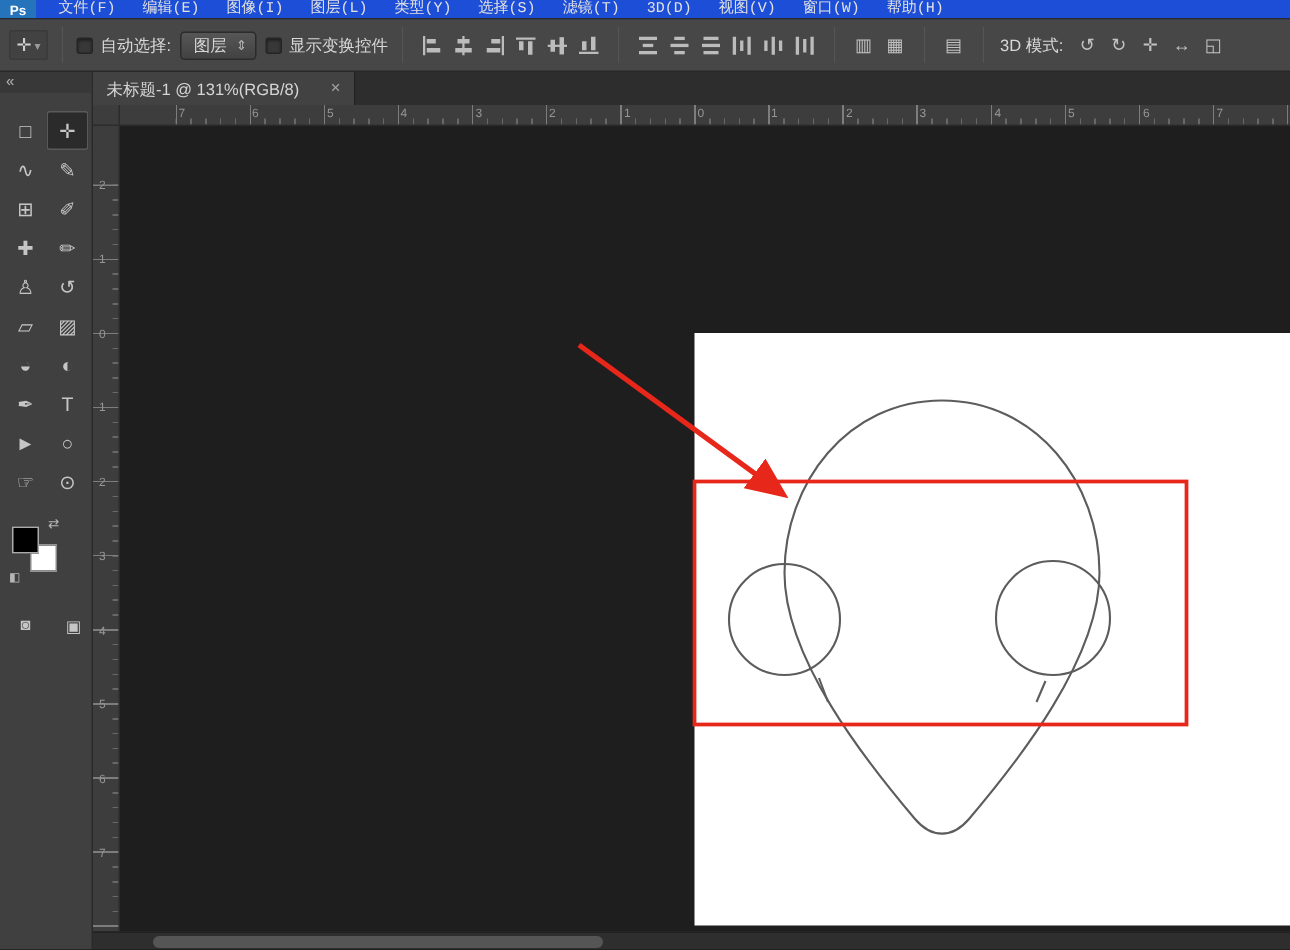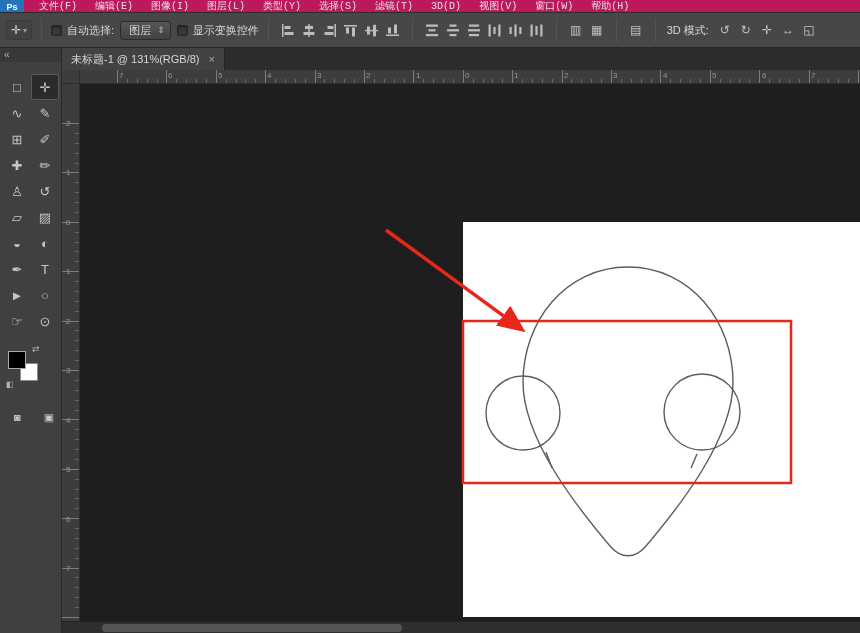--- a/index.html
+++ b/index.html
@@ -1,21 +1,21 @@
 <!DOCTYPE html>
 <html><head>
 <meta charset="utf-8">
 <style>
   * { margin:0; padding:0; box-sizing:border-box; }
   html,body { width:860px; height:633px; overflow:hidden; background:#1e1e1e;
     font-family:"Liberation Sans", sans-serif; -webkit-font-smoothing:antialiased; }
   .app { position:relative; width:860px; height:633px; background:#1e1e1e; }
 
   
-  .menubar { position:absolute; left:0; top:0; width:860px; height:13px; background:#be185d;
+  .menubar { position:absolute; left:0; top:0; width:860px; height:13px; background:#1d4ed8;
     display:flex; align-items:flex-start; border-bottom:1px solid #2c2c2c; overflow:hidden; }
   .ps-logo { width:24px; height:13px; background:#2573bb; color:#fff; font-size:9px; font-weight:bold;
     display:flex; align-items:center; justify-content:center; margin-right:6px; }
   .menu-item { color:#e2e2e2; font-size:10px; padding:0 9px; line-height:13px; white-space:nowrap;font-family:Liberation Mono, monospace; }
 
   
   .optionsbar { position:absolute; left:0; top:13px; width:860px; height:35px; background:#474747;
     border-bottom:1px solid #282828; display:flex; align-items:center; padding:0 6px; gap:6px; color:#d6d6d6; }
   .tool-preset { display:flex; align-items:center; gap:2px; padding:2px 4px; border:1px solid #3a3a3a;
     border-radius:2px; background:#424242; }
@@ -50,21 +50,21 @@
   .fg { position:absolute; left:2px; top:7px; width:18px; height:18px; background:#000; border:1px solid #ababab; z-index:2; }
   .bg { position:absolute; left:14px; top:19px; width:18px; height:18px; background:#fff; border:1px solid #8a8a8a; z-index:1; }
   .mini { position:absolute; left:0; top:36px; font-size:8px; color:#b5b5b5; }
   .tools-bottom { display:flex; gap:12px; padding-left:7px; margin-top:16px; }
   .tools-bottom .tool { width:20px; height:18px; font-size:11px; }
 
   
   .rightarea { flex:1; display:flex; flex-direction:column; min-width:0; }
   .tabbar { height:22px; background:#2d2d2d; display:flex; align-items:flex-end; }
   .tab { height:22px; background:#424242; border-right:1px solid #222; display:flex; align-items:center;
-    gap:9px; padding:0 9px; }
+    gap:21px; padding:0 9px; }
   .tab-title { font-size:11px; color:#d6d6d6; white-space:nowrap; }
   .tab-close { font-size:11px; color:#a8a8a8; }
 
   .rulerrow { height:14px; display:flex; }
   .ruler-corner { width:18px; height:14px; background:#3d3d3d; border-right:1px solid #2c2c2c;
     border-bottom:1px solid #2c2c2c; flex:none; }
   .hruler { flex:1; position:relative; background:#3d3d3d; border-bottom:1px solid #2c2c2c; overflow:hidden;
     background-image:
       repeating-linear-gradient(to right, #7d7d7d 0 1px, transparent 1px 49.4px),
       repeating-linear-gradient(to right, #686868 0 1px, transparent 1px 9.88px);

